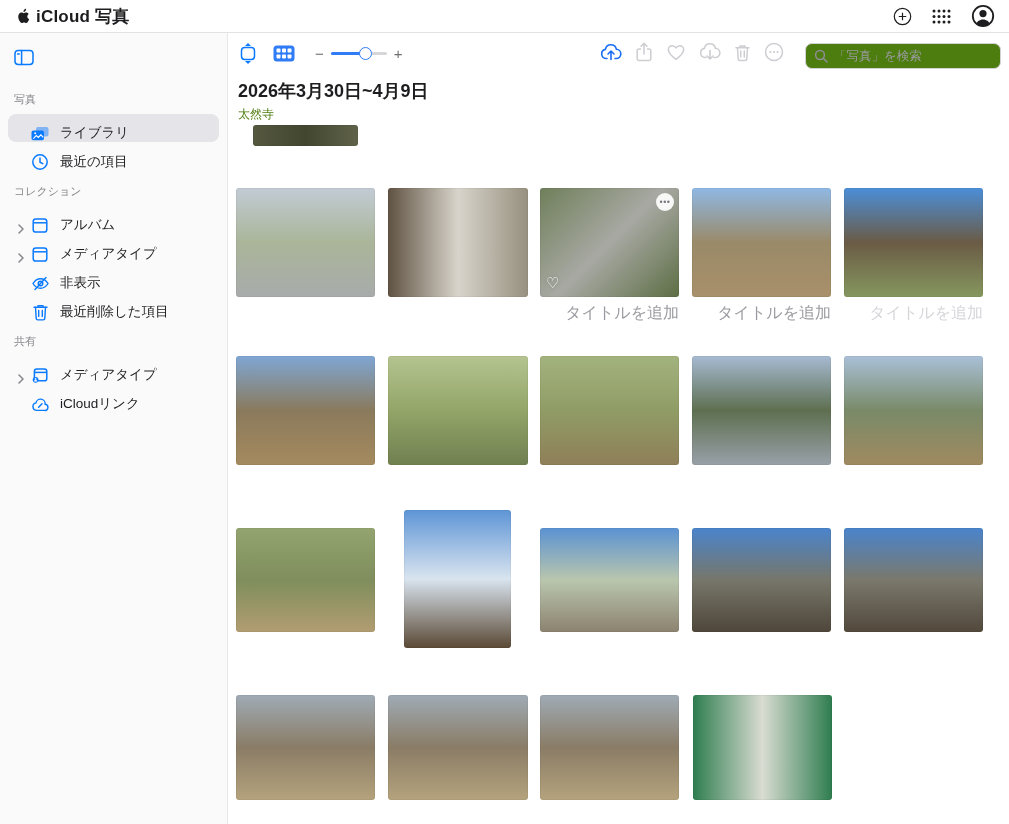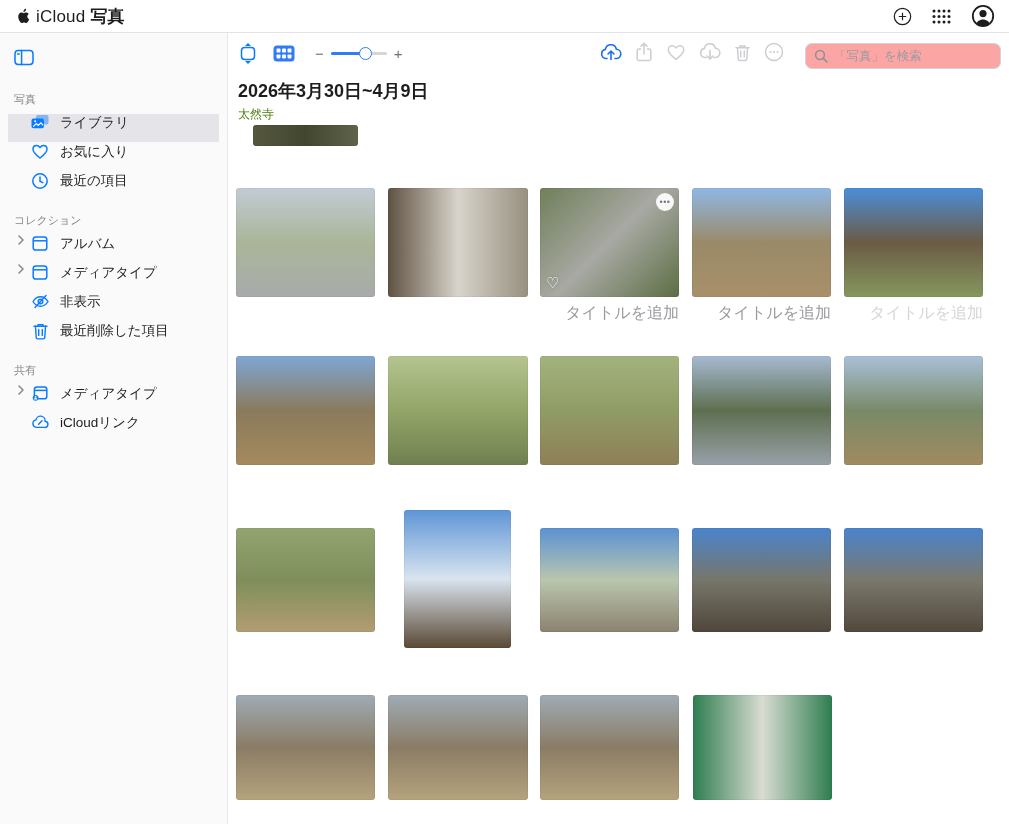--- a/index.html
+++ b/index.html
@@ -5,35 +5,35 @@
   * { margin:0; padding:0; box-sizing:border-box; }
   html,body { width:1009px; height:824px; overflow:hidden;
     font-family:"Liberation Sans","DejaVu Sans",sans-serif;
     background:#ffffff; color:#1d1d1f; }
 
   
   .header { height:33px; display:flex; align-items:center; justify-content:space-between;
     padding:0 14px 0 16px; border-bottom:1px solid #e3e3e6; background:#fff; }
   .header-left { display:flex; align-items:center; gap:6px; }
   .app-title { font-size:17px; letter-spacing:.2px; }
-  .app-title b { font-weight:400; }
+  .app-title b { font-weight:700; }
   .app-title .reg { font-weight:600; margin-left:5px; }
   .header-right { display:flex; align-items:center; gap:20px; }
   .hicon { display:flex; align-items:center; cursor:pointer; }
 
   
   .body { display:flex; height:791px; }
   .sidebar { width:228px; background:#fafafb; border-right:1px solid #e7e7ea;
     padding:14px 0 0 0; flex-shrink:0; }
   .main { flex:1; position:relative; background:#fff; }
 
   
   .sb-toggle { margin:2px 0 10px 14px; color:#0a7aff; cursor:pointer; display:inline-block; }
   .sb-section { font-size:11px; color:#86868b; padding:12px 0 6px 14px; }
-  .sb-item { display:flex; align-items:flex-start; height:28px; margin:1px 8px; border-radius:0;
+  .sb-item { display:flex; align-items:flex-end; height:28px; margin:1px 8px; border-radius:8px;
     font-size:13.5px; cursor:pointer; position:relative; }
   .sb-item.selected { background:#e4e4e9; }
   .sb-chevron { position:absolute; left:6px; width:14px; display:flex; justify-content:center;
     color:#86868b; }
   .sb-ic { width:20px; display:flex; justify-content:center; margin:0 10px 0 22px;
     color:#0a7aff; flex-shrink:0; }
   .sb-label { white-space:nowrap; }
 
   
   .toolbar-left { position:absolute; top:9px; left:9px; display:flex; align-items:center; gap:14px; }
@@ -43,21 +43,21 @@
   .track { position:relative; width:56px; height:3px; background:#d5d5da; border-radius:2px; cursor:pointer; }
   .track .fill { position:absolute; left:0; top:0; height:3px; background:#2f7cf6; border-radius:2px; }
   .track .thumb { position:absolute; top:-5.5px; width:13px; height:13px; border-radius:50%;
     background:#fdfdfd; border:1.6px solid #2f7cf6; }
   .toolbar-right { position:absolute; top:9px; left:372px; display:flex; align-items:center; gap:13px; }
   .act { display:flex; align-items:center; cursor:pointer; }
   .act.enabled { color:#1b6ef3; }
   .act.disabled { color:#cdcdd2; }
   .searchbox { position:absolute; top:10px; right:8px; width:196px; height:26px;
     border:1px solid #d2d2d7; border-radius:7px; display:flex; align-items:center;
-    padding:0 8px; gap:6px; background:#fca5a5; }
+    padding:0 8px; gap:6px; background:#4d7c0f; }
   .searchbox input { border:none; outline:none; font-size:12.5px; width:100%;
     font-family:inherit; color:#1d1d1f; background:transparent; }
   .searchbox input::placeholder { color:#9b9ba0; }
 
   
   .date-title { position:absolute; top:46px; left:10px; font-size:18px; font-weight:700; }
   .location { position:absolute; top:73px; left:10px; font-size:12px; color:#4d7c0f; }
 
   .tile { position:absolute; border-radius:3px; overflow:hidden; cursor:pointer;
     box-shadow:0 0 0 1px rgba(0,0,0,0.04) inset; }
@@ -142,28 +142,20 @@
         <svg width="20" height="16" viewBox="0 0 20 16">
           <rect x="6" y="1" width="12.5" height="9.5" rx="2" fill="currentColor" opacity="0.45"></rect>
           <rect x="1.5" y="4.5" width="12.5" height="9.8" rx="2" fill="currentColor"></rect>
           <path d="M3.3 12.6l3-3.1 2 2 2.6-2.6 2.4 2.4" stroke="#fff" stroke-width="1.1" fill="none"></path>
           <circle cx="5.2" cy="7.2" r="1" fill="#fff"></circle>
         </svg>
       </span>
       <span class="sb-label">ライブラリ</span>
     </div>
 
-    <div class="sb-item">
-      <span class="sb-ic">
-        <svg width="18" height="17" viewBox="0 0 18 17" fill="none" stroke="currentColor" stroke-width="1.5" stroke-linejoin="round">
-          <path d="M9 15C4.2 11.3 2 8.9 2 6.2 2 4.1 3.6 2.6 5.6 2.6 7 2.6 8.2 3.4 9 4.6c.8-1.2 2-2 3.4-2 2 0 3.6 1.5 3.6 3.6 0 2.7-2.2 5.1-7 8.8z"></path>
-        </svg>
-      </span>
-      <span class="sb-label">お気に入り</span>
-    </div>
 
     <div class="sb-item">
       <span class="sb-ic">
         <svg width="18" height="18" viewBox="0 0 18 18" fill="none" stroke="currentColor" stroke-width="1.5" stroke-linecap="round">
           <circle cx="9" cy="9" r="7.2"></circle>
             <path d="M9 5v4.2l2.8 1.5"></path>
         </svg>
       </span>
       <span class="sb-label">最近の項目</span>
     </div>

